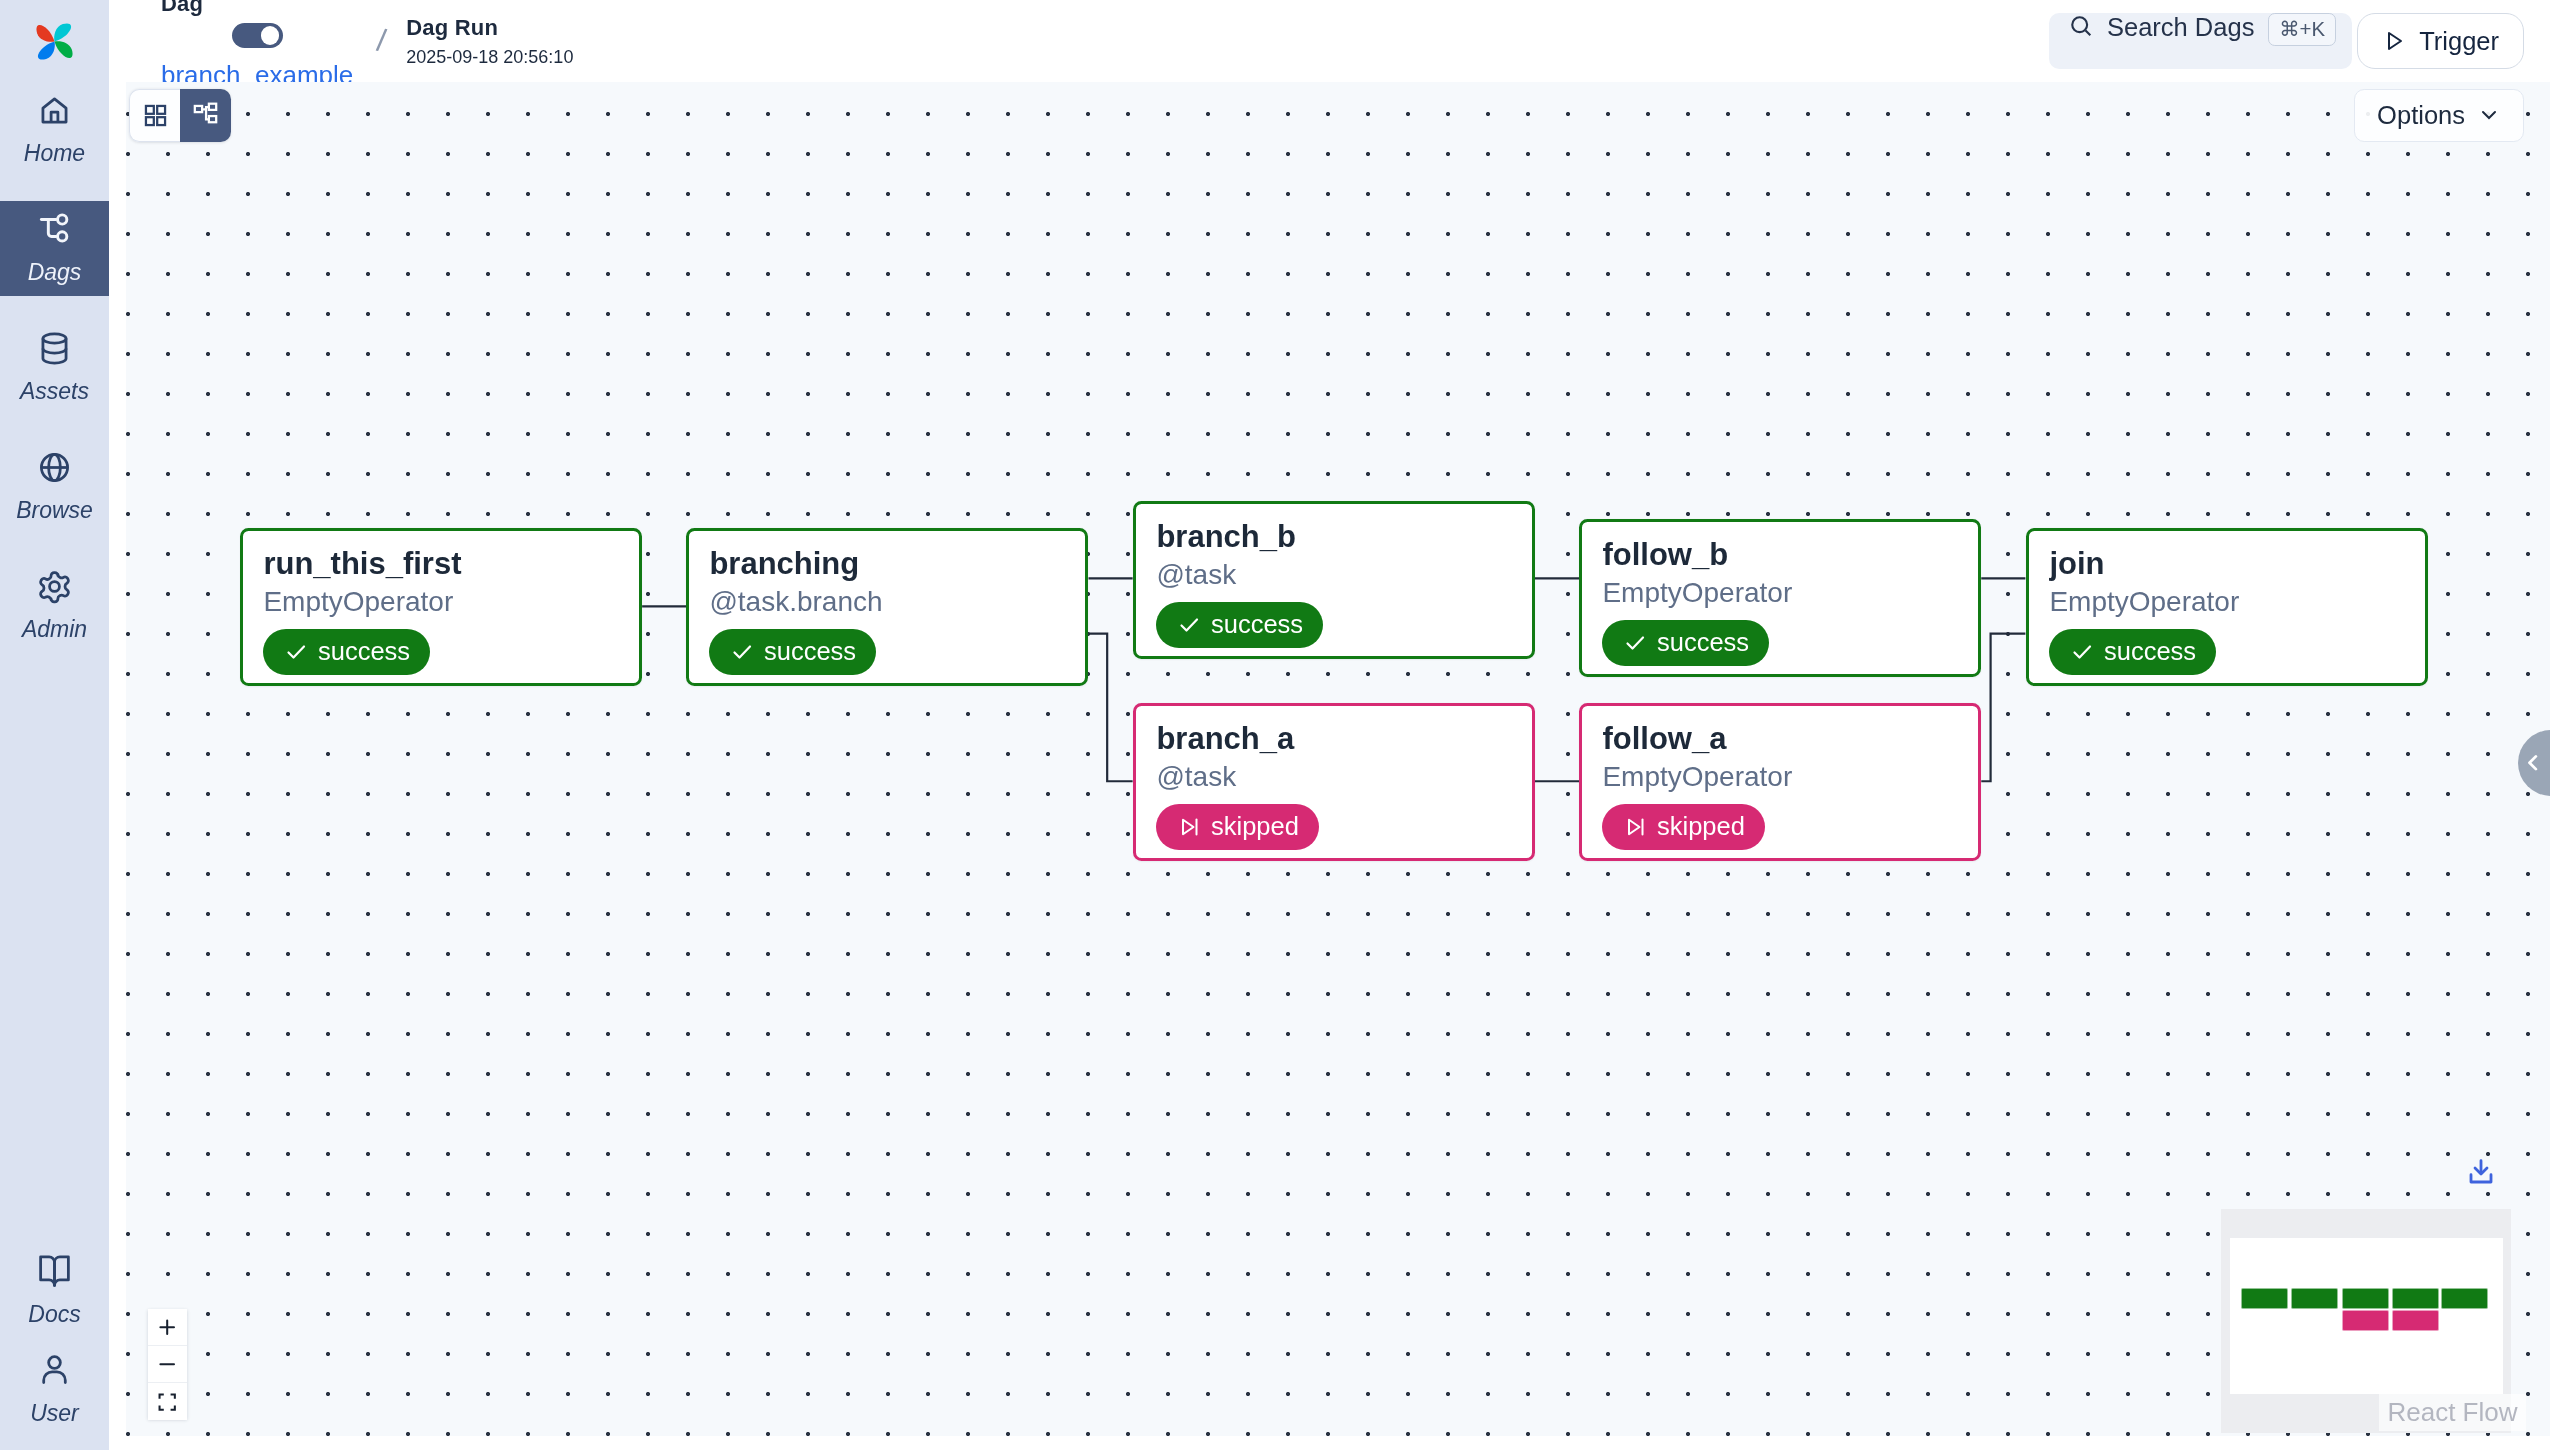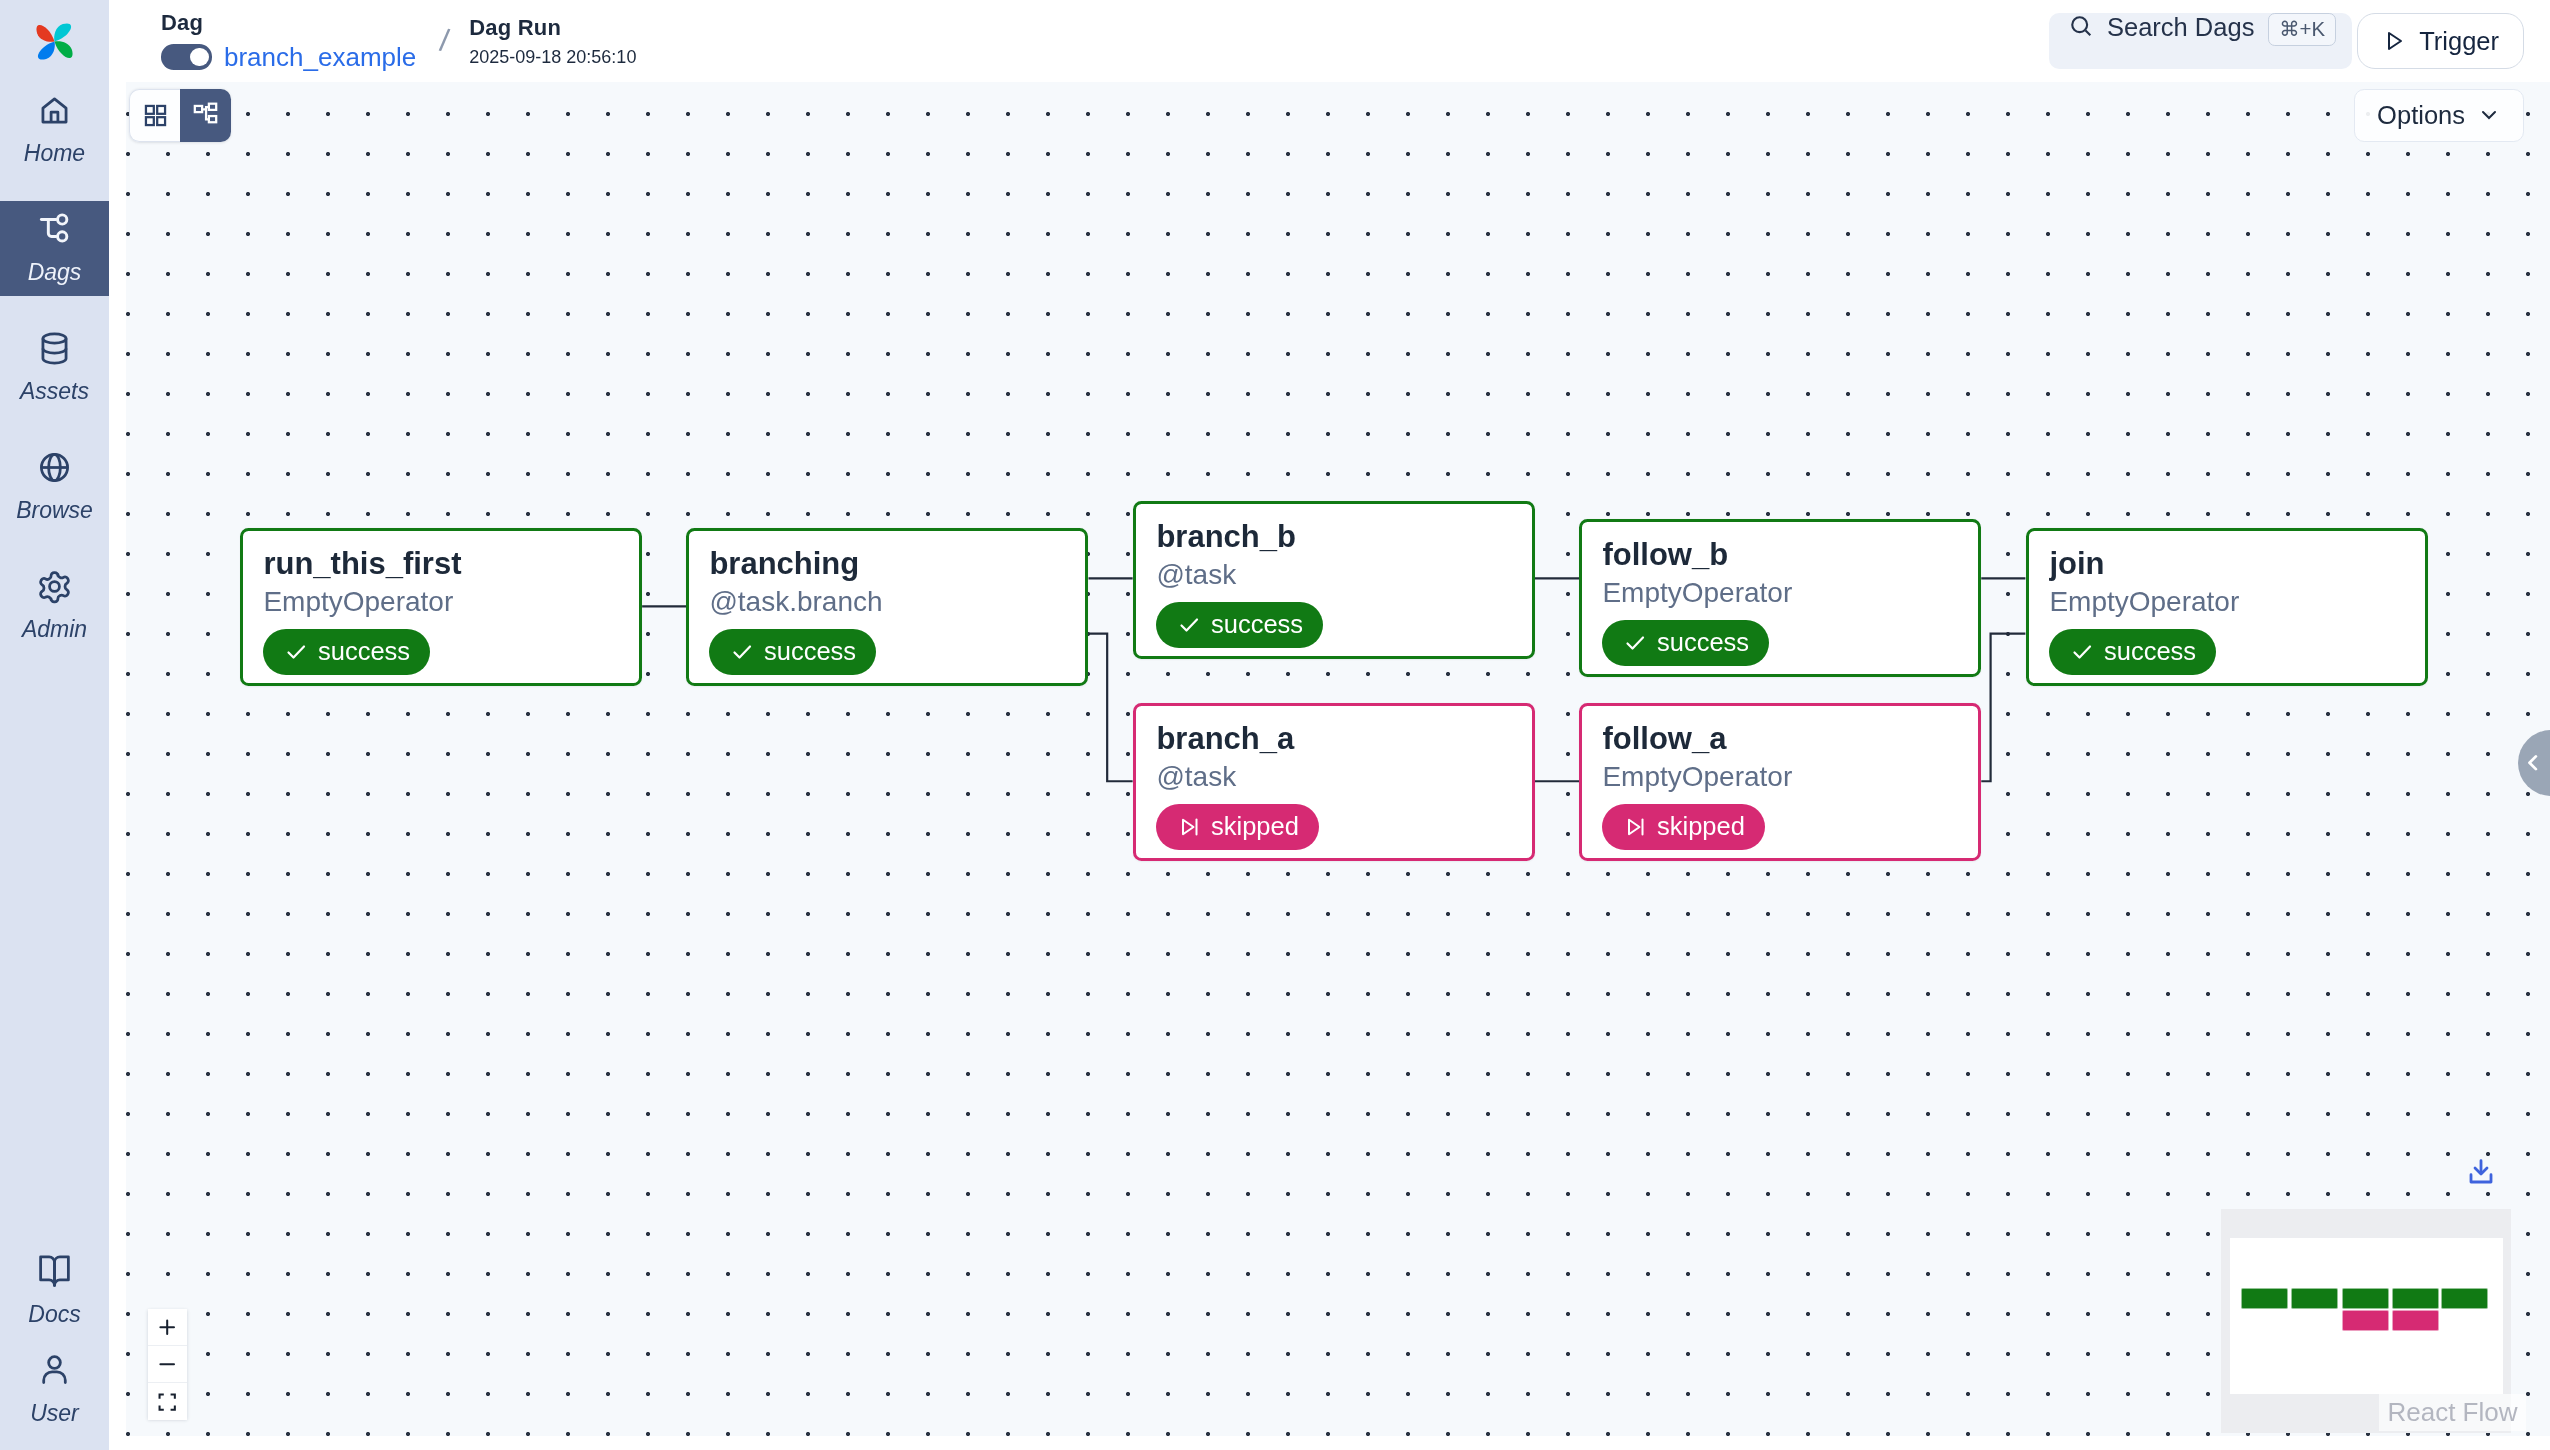--- a/index.html
+++ b/index.html
@@ -21,21 +21,21 @@
   .sb-spacer { flex:1; }
   .nav-bottom .nav-item { height:85px; margin-bottom:13.6px; }
   .nav-bottom { padding-bottom:5px; }
 
   
   .main { position:relative; flex:1; background:#fff; }
 
   header { position:absolute; left:12px; top:0; right:0; height:82px; background:#fff; display:flex; align-items:center; padding:0 26px 0 40px; }
   .crumb-col { display:flex; flex-direction:column; justify-content:center; gap:6px; }
   .crumb-label { font-size:22px; font-weight:700; color:#1d2a3e; letter-spacing:0.2px; }
-  .crumb-row { display:flex; align-items:center; gap:12px; }
+  .crumb-row { display:flex; align-items:center; gap:12px;flex-direction:column; }
   .toggle { width:51px; height:25.5px; border-radius:12.7px; background:#47597f; position:relative; cursor:pointer; }
   .toggle .knob { position:absolute; right:3.4px; top:3.4px; width:18.7px; height:18.7px; border-radius:50%; background:#fff; }
   .dag-link { font-size:26px; color:#2a6ce8; cursor:pointer; }
   .crumb-sep { font-size:31px; color:#8d99ad; margin:0 20.4px 0 24px; transform:rotate(8deg); font-weight:300; }
   .run-ts { font-size:18px; color:#1d2a3e; }
   .hdr-spacer { flex:1; }
   .search-box { display:flex; align-items:flex-start; gap:13.6px; background:#edf1f8; border-radius:10.2px; height:56px; padding:0 15.3px 0 18.7px; margin-right:5px; cursor:pointer; }
   .search-box svg { width:25.5px; height:25.5px; stroke:#25324a; }
   .search-label { font-size:25.5px; color:#25324a; }
   .kbd { font-size:20.4px; color:#4a586f; border:1.7px solid #c6d0df; border-radius:6.8px; padding:3.4px 10.2px; background:#f3f6fb; }

